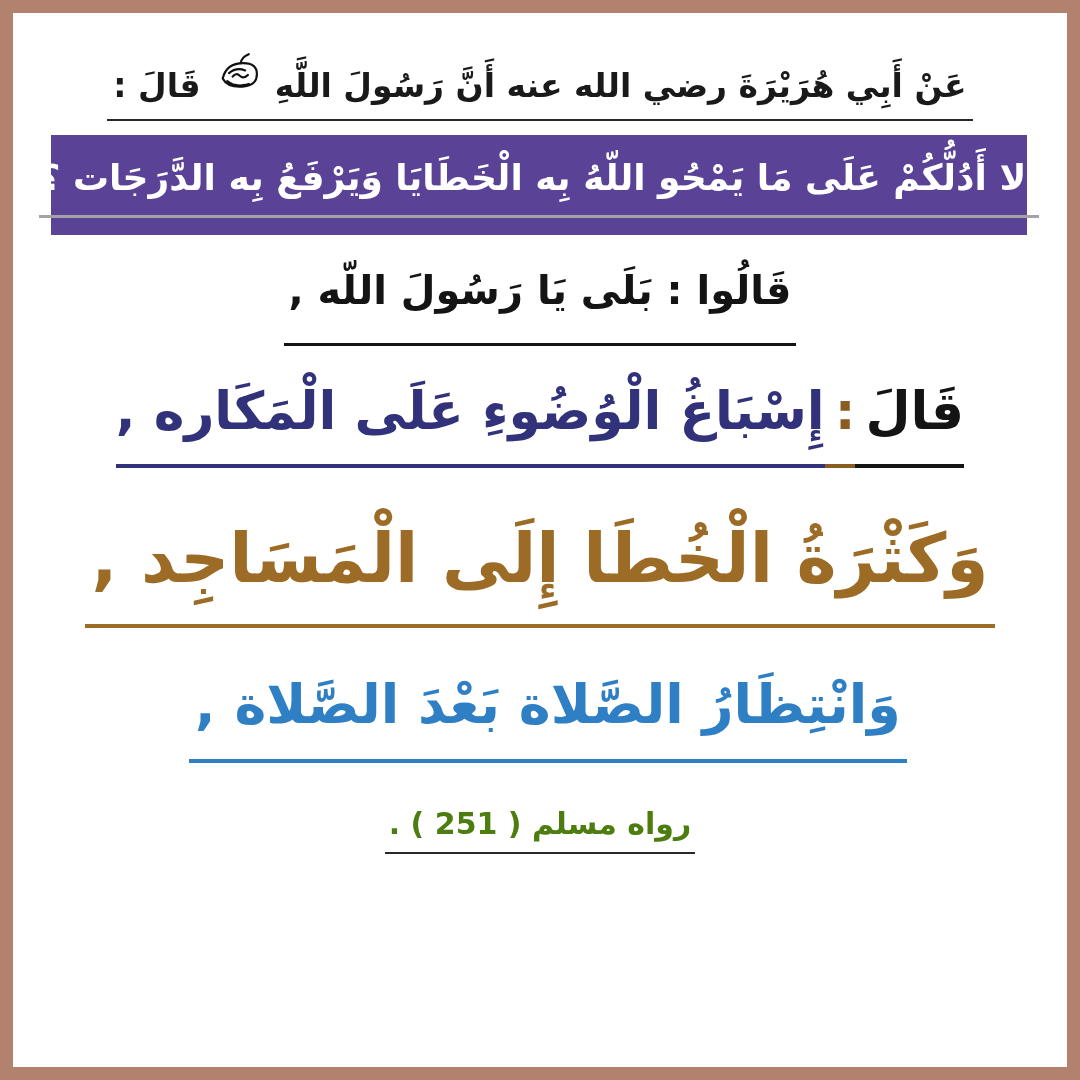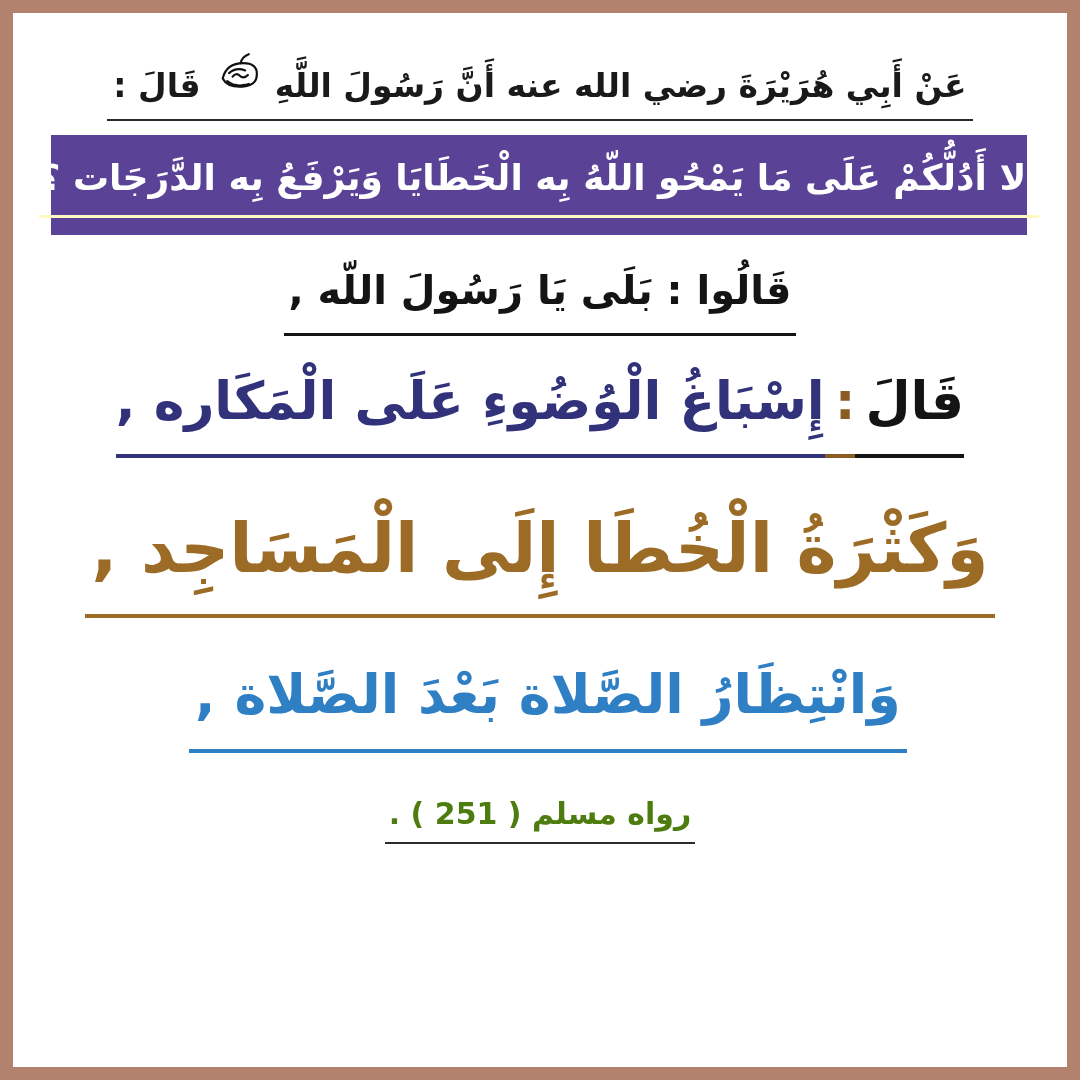--- a/index.html
+++ b/index.html
@@ -53,32 +53,32 @@
     justify-content: center;
     padding: 10px 14px 12px 14px;
     box-sizing: border-box;
   }
   .question-banner .banner-text {
     display: inline-block;
     color: #ffffff;
     font-size: 36px;
     line-height: 1.5;
     padding-bottom: 10px;
-    border-bottom: 3px solid #fef9c3;
+    border-bottom: 3px solid #a3a3a3;
     white-space: nowrap;
   }
 
   
   .reply-wrap { margin-top: 26px; }
   .reply {
     display: inline-block;
     color: #141414;
     font-size: 40px;
     line-height: 1.45;
-    padding: 0 4px 14px 4px;
+    padding: 0 4px 24px 4px;
     border-bottom: 3px solid #141414;
     white-space: nowrap;
   }
 
   
   .answer1-wrap { margin-top: 26px; }
   .answer1 {
     display: inline-flex;
     direction: rtl;
     align-items: baseline;

